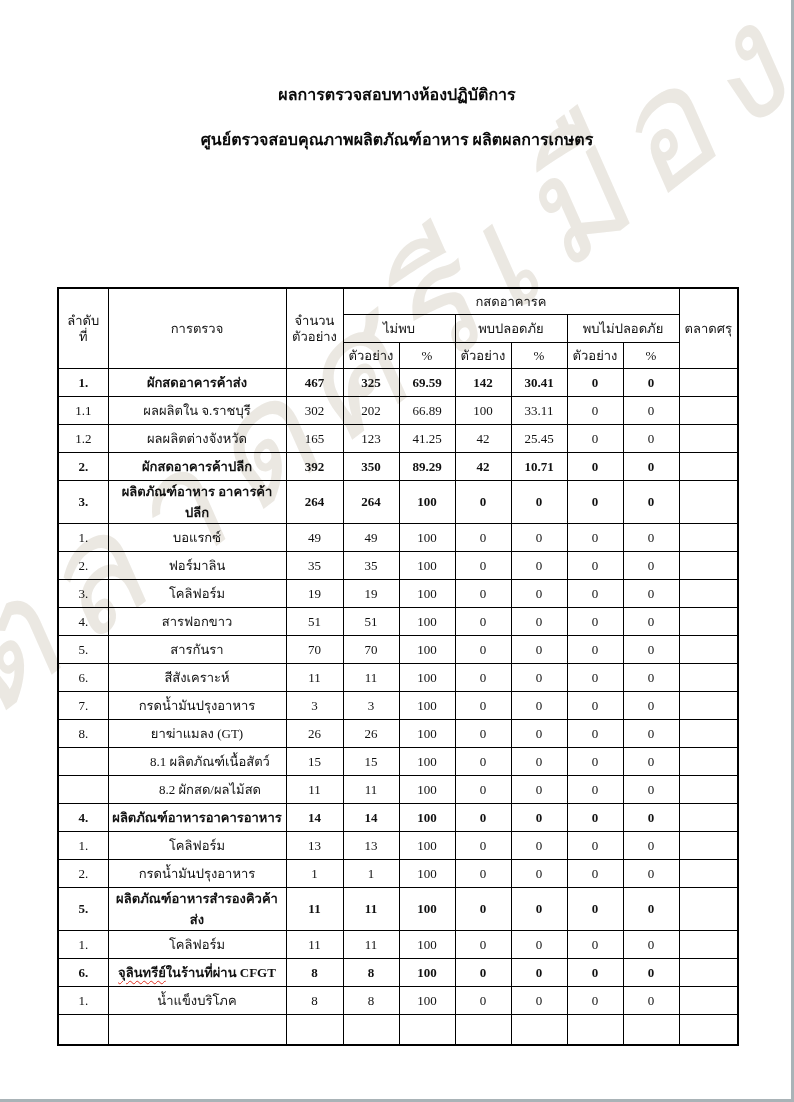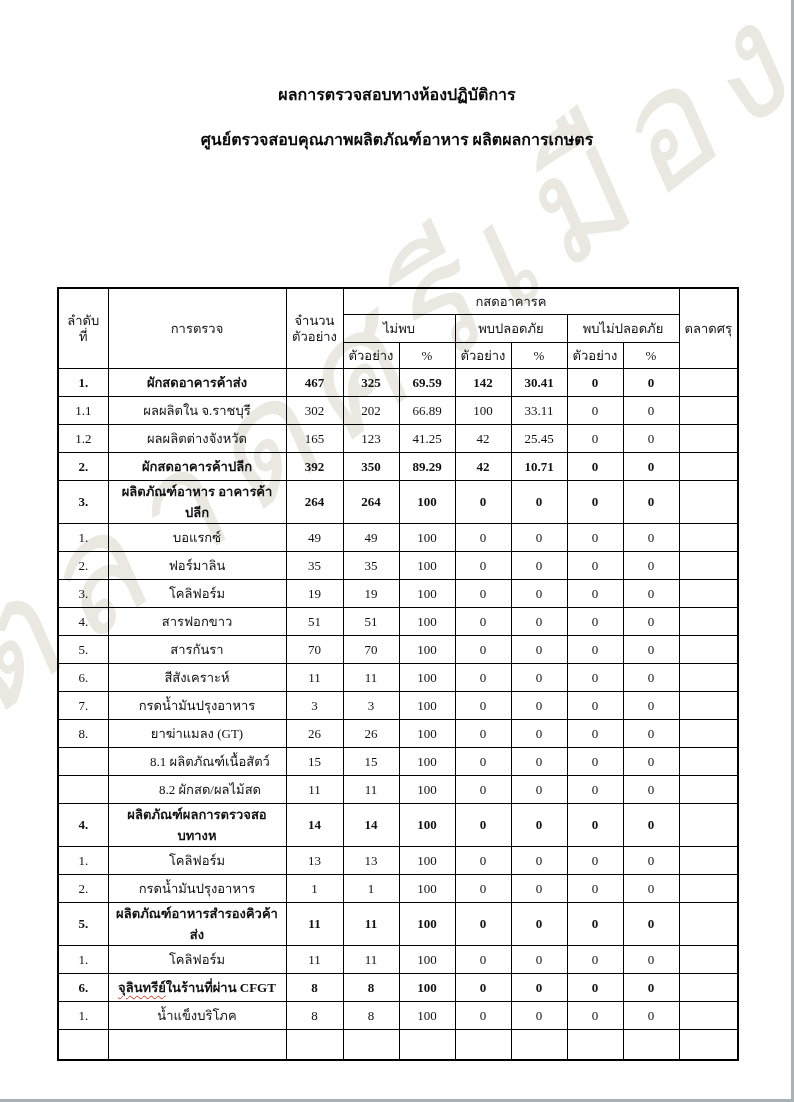--- a/index.html
+++ b/index.html
@@ -311,21 +311,21 @@
           <td class="cell-num">11</td>
           <td class="cell-num">100</td>
           <td class="cell-num">0</td>
           <td class="cell-num">0</td>
           <td class="cell-num">0</td>
           <td class="cell-num">0</td>
           <td class="cell-remark"></td>
         </tr>
         <tr class="bold-row">
           <td class="cell-no">4.</td>
-          <td class="cell-label">ผลิตภัณฑ์ผลการตรวจสอบทางห</td>
+          <td class="cell-label">ผลิตภัณฑ์อาหารอาคารอาหาร</td>
           <td class="cell-num">14</td>
           <td class="cell-num">14</td>
           <td class="cell-num">100</td>
           <td class="cell-num">0</td>
           <td class="cell-num">0</td>
           <td class="cell-num">0</td>
           <td class="cell-num">0</td>
           <td class="cell-remark"></td>
         </tr>
         <tr>

